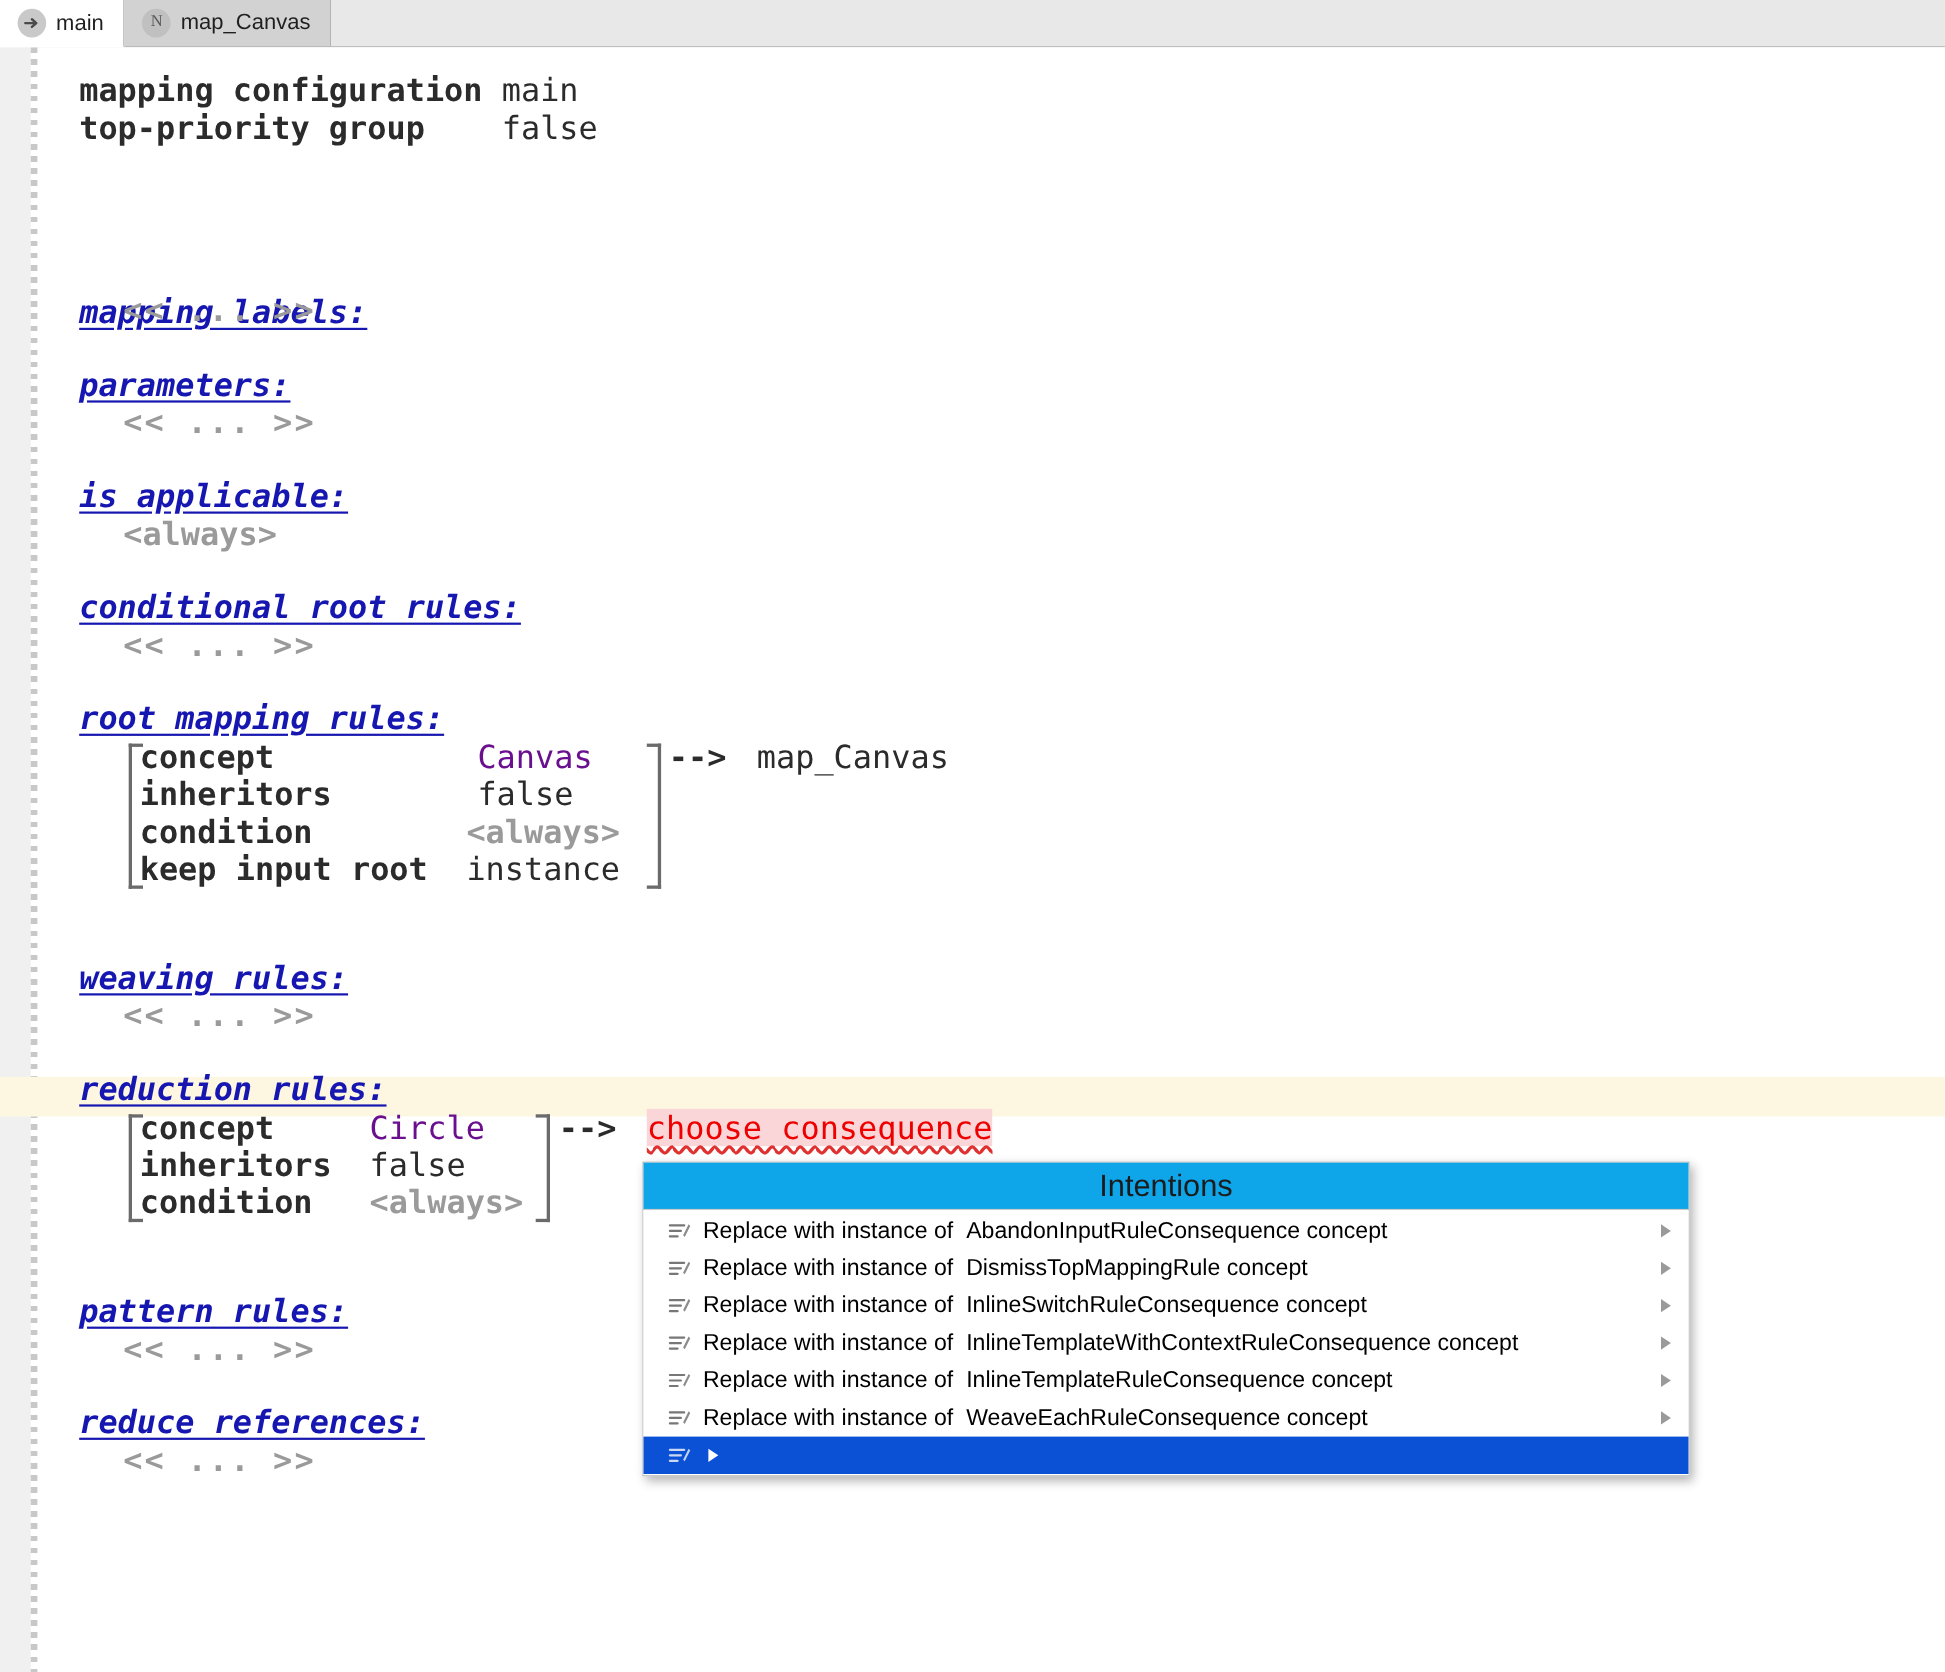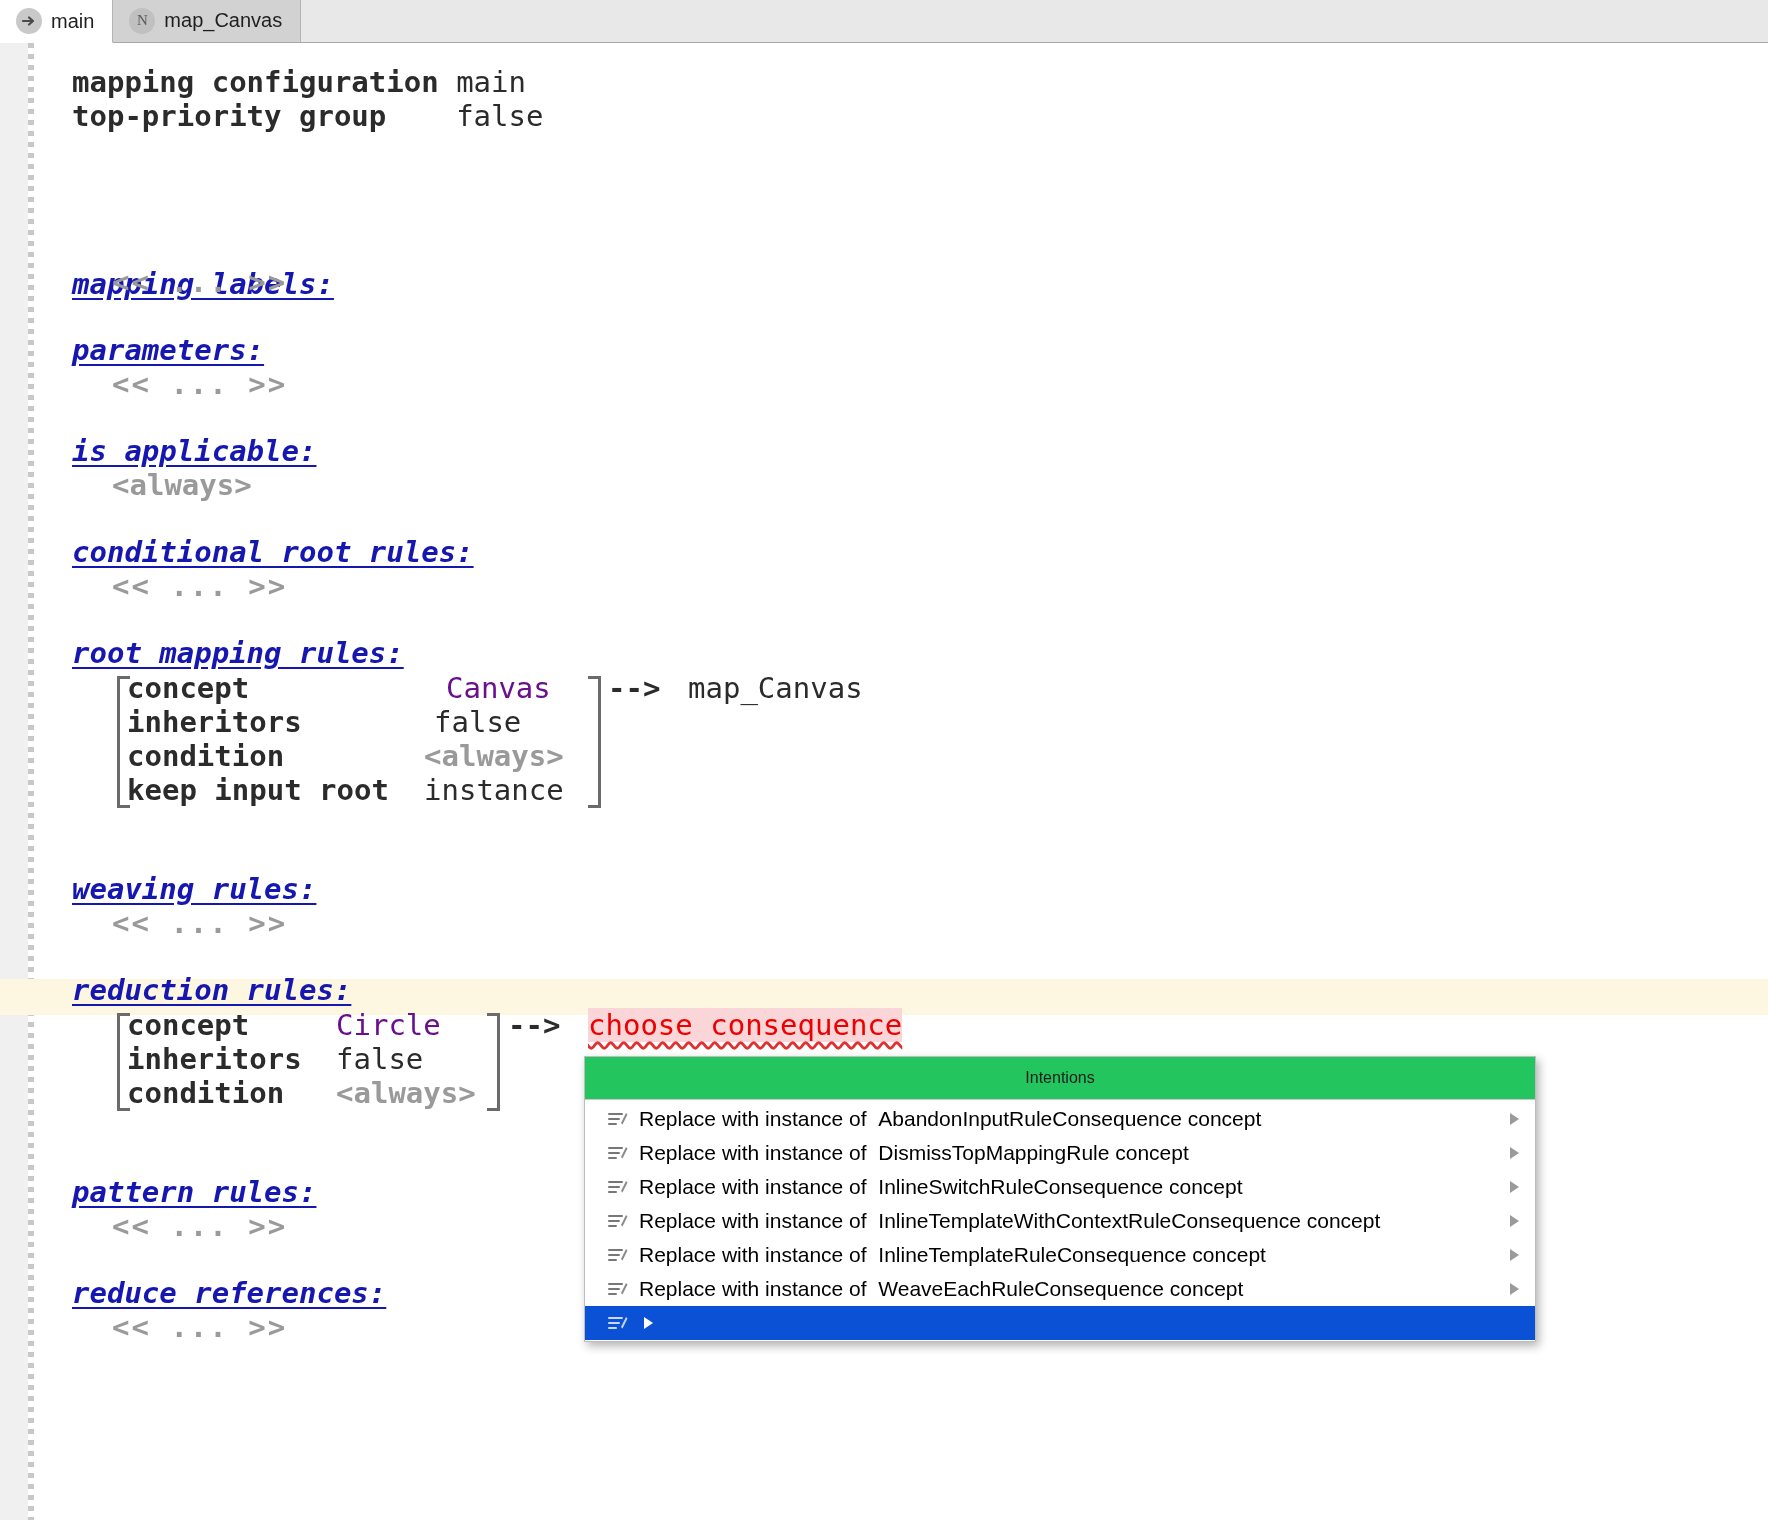--- a/index.html
+++ b/index.html
@@ -147,24 +147,24 @@
     left: 584px; top: 1013px;
     width: 952px;
     background: #ffffff;
     border: 1px solid #bdbdbd;
     box-shadow: 3px 4px 9px rgba(0,0,0,0.30);
     font-family: "Liberation Sans", sans-serif;
     z-index: 50;
   }
   #intentions-title {
     height: 43px;
-    background: #22c55e;
+    background: #0ea5e9;
     border-bottom: 1px solid #c9c9c9;
     display: flex; align-items: center; justify-content: center;
-    font-size: 16px;
+    font-size: 28px;
     color: #1c1c1c;
   }
   #intentions-list {
     padding: 2px 0 1px 0;
     background: #ffffff;
   }
   .mi {
     display: flex;
     align-items: center;
     height: 34px;
@@ -237,21 +237,21 @@
     <div class="cl section" style="left:72px; top:492px;">conditional root rules:</div>
     <div class="cl ellip" style="left:112px; top:526px;">&lt;&lt; ... &gt;&gt;</div>
 
     
     <div class="cl section" style="left:72px; top:593px;">root mapping rules:</div>
 
     <div class="bracket" style="left:117px; top:633px; height:132px;"></div>
     <div class="bracket-r" style="left:588px; top:633px; height:132px;"></div>
 
     <div class="cl" style="left:127px; top:628px;"><span class="kw">concept</span></div>
-    <div class="cl concept" style="left:434px; top:628px;margin-left:12px;">Canvas</div>
+    <div class="cl concept" style="left:434px; top:628px;">Canvas</div>
 
     <div class="cl" style="left:127px; top:662px;"><span class="kw">inheritors</span></div>
     <div class="cl plain" style="left:434px; top:662px;">false</div>
 
     <div class="cl" style="left:127px; top:696px;"><span class="kw">condition</span></div>
     <div class="cl dim" style="left:424px; top:696px;">&lt;always&gt;</div>
 
     <div class="cl" style="left:127px; top:730px;"><span class="kw">keep input root</span></div>
     <div class="cl plain" style="left:424px; top:730px;">instance</div>
 

